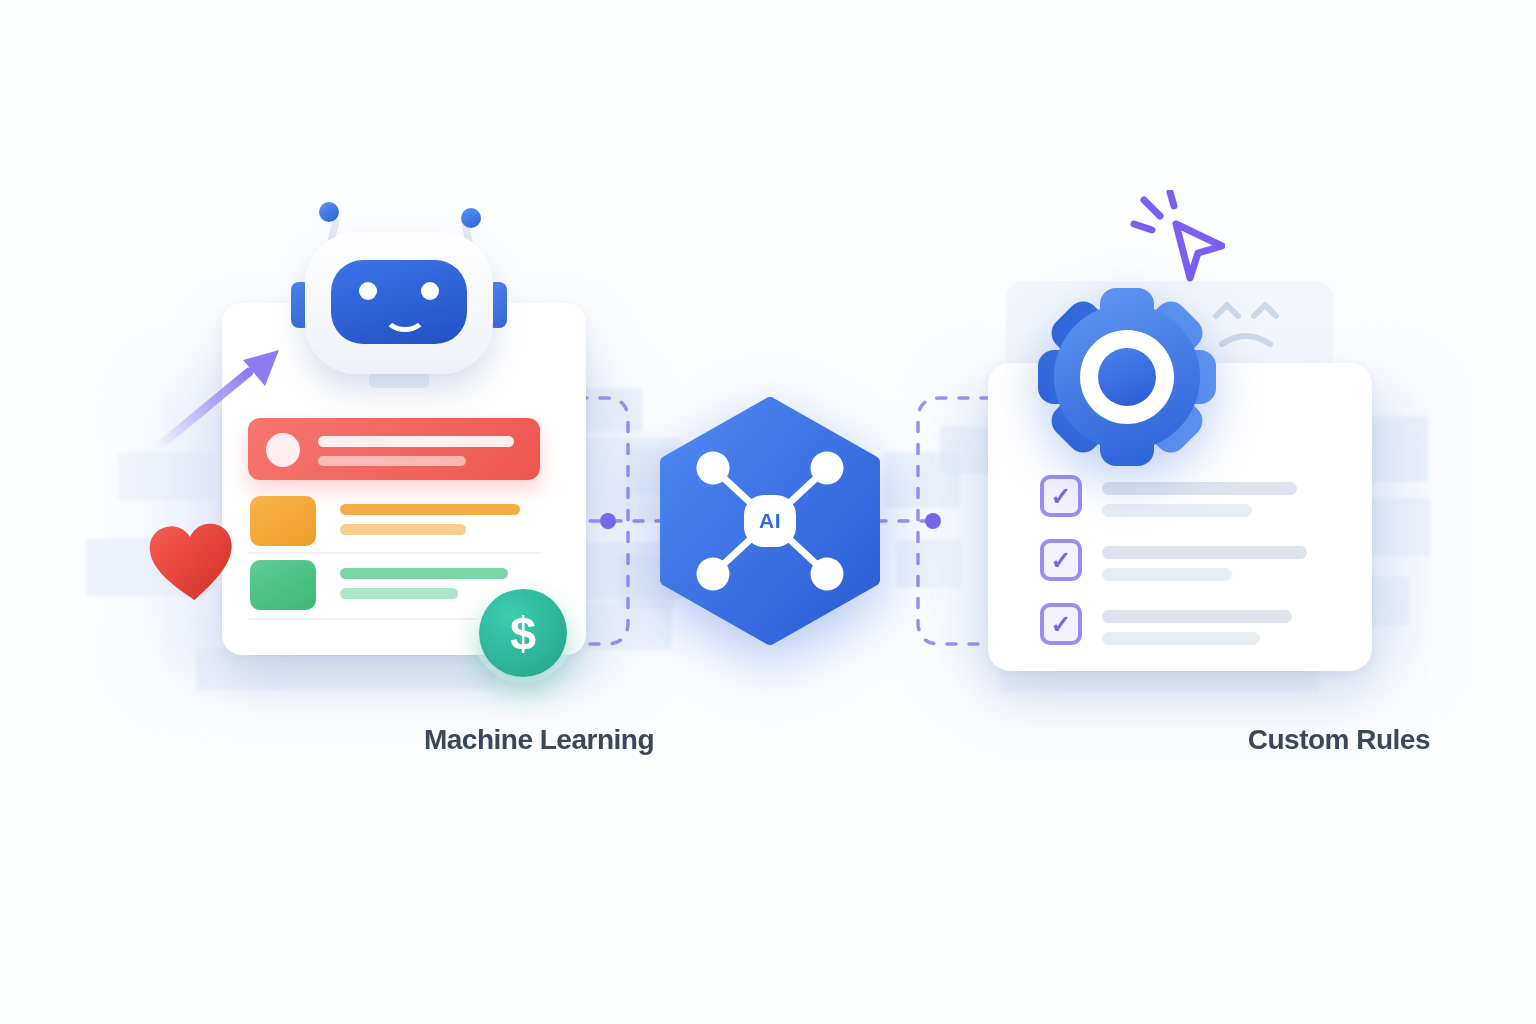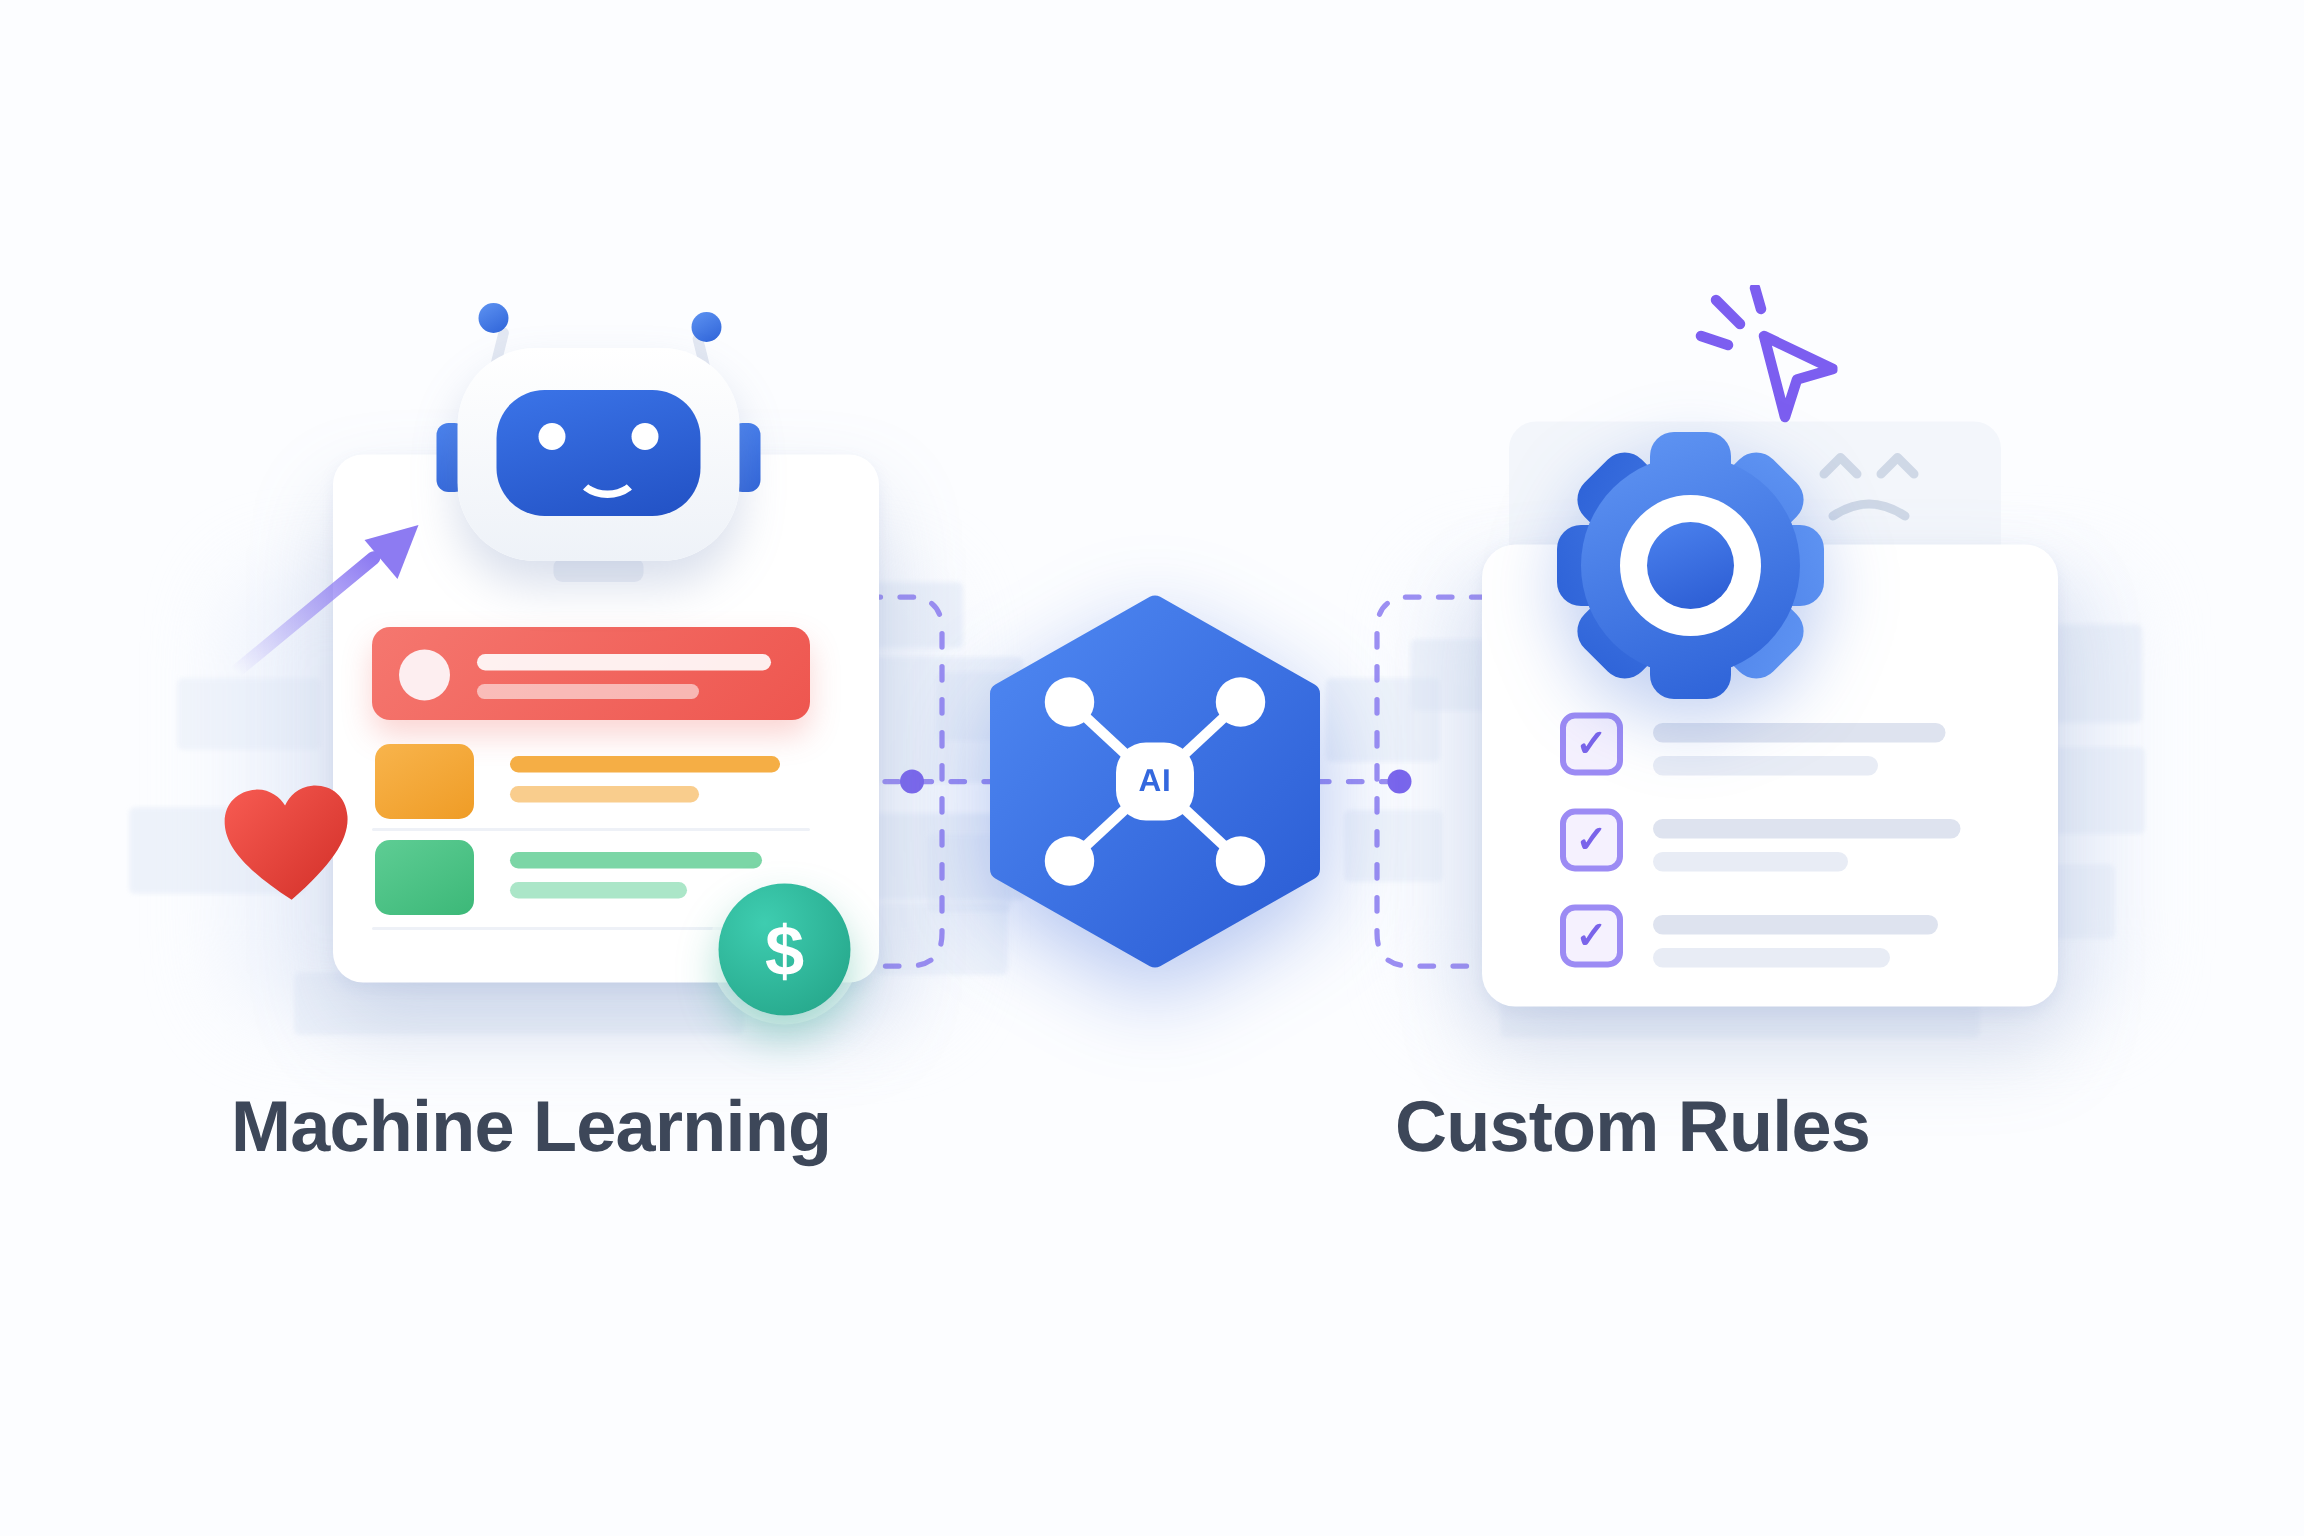--- a/index.html
+++ b/index.html
@@ -96,22 +96,22 @@
     position:absolute;left:0;top:0;width:42px;height:42px;border-radius:10px;
     background:#f5f1fe;border:4px solid #9c8bf4;box-sizing:border-box;
     display:flex;align-items:center;justify-content:center;
     color:#7a64ea;font-weight:700;font-size:25px;line-height:1;
   }
   .cl-a{position:absolute;left:62px;top:7px;height:13px;border-radius:6.5px;background:#dee3ef;}
   .cl-b{position:absolute;left:62px;top:29px;height:13px;border-radius:6.5px;background:#e8ecf5;}
 
   
   .caption{
-    position:absolute;top:724px;width:500px;text-align:left;z-index:6;
-    font-size:48px;font-weight:700;color:#3d4759;letter-spacing:-.5px;
+    position:absolute;top:724px;width:500px;text-align:right;z-index:6;
+    font-size:28px;font-weight:700;color:#3d4759;letter-spacing:-.5px;
   }
   #left-caption{left:154px;}
   #right-caption{left:930px;}
 
   svg{display:block;}
 </style>
 </head>
 <body>
 
 <div class="glow" style="left:150px;top:380px;width:480px;height:300px;"></div>

